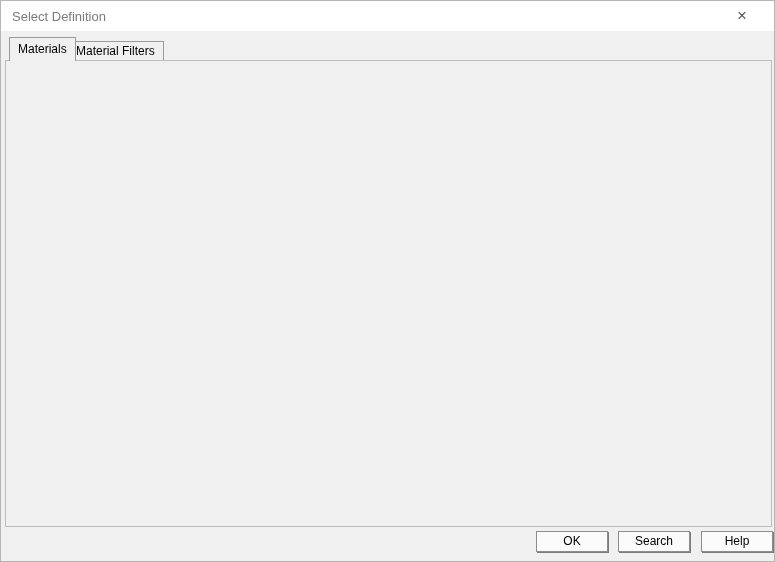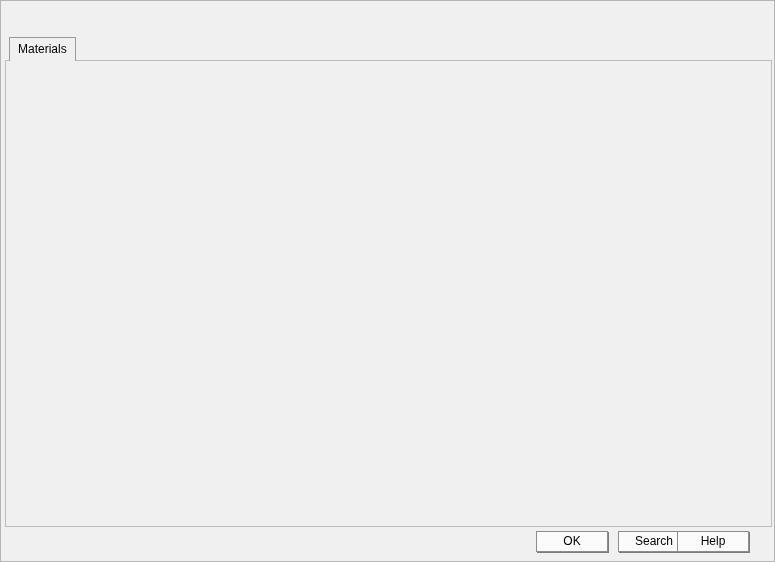--- a/index.html
+++ b/index.html
@@ -88,29 +88,34 @@
   .act0 { left:16px;  width:126px; }
   .act1 { left:175px; width:118px; }
   .act2 { left:330px; width:118px; }
   .act3 { left:484px; width:118px; }
   .act4 { left:638px; width:118px; }
 
   
   .footer-btn { top:530px; width:72px; height:21px; line-height:19px; }
   .btn-ok { left:535px; }
   .btn-cancel { left:617px; }
-  .btn-help { left:676px; }
+  .btn-help { left:700px; }
 </style>
 </head>
 <body>
 
 <div class="dialog">
 
+  <div class="abs titlebar">
+    <div class="abs title-text">Select Definition</div>
+    <div class="abs close-x">×</div>
+  </div>
 
   <div class="abs tab tab1 active">Materials</div>
+  <div class="abs tab tab2">Material Filters</div>
   <div class="abs tabpage"></div>
 
   <div class="abs groupbox gb-search">
     <span class="grouplabel">Search Parameters</span>
   </div>
   <div class="abs lbl-searchbyname">Search by Name</div>
   <input class="abs search-input" type="text" value="" style="">
   <button class="abs btn btn-search">Search</button>
 
   <div class="abs groupbox gb-criteria">

